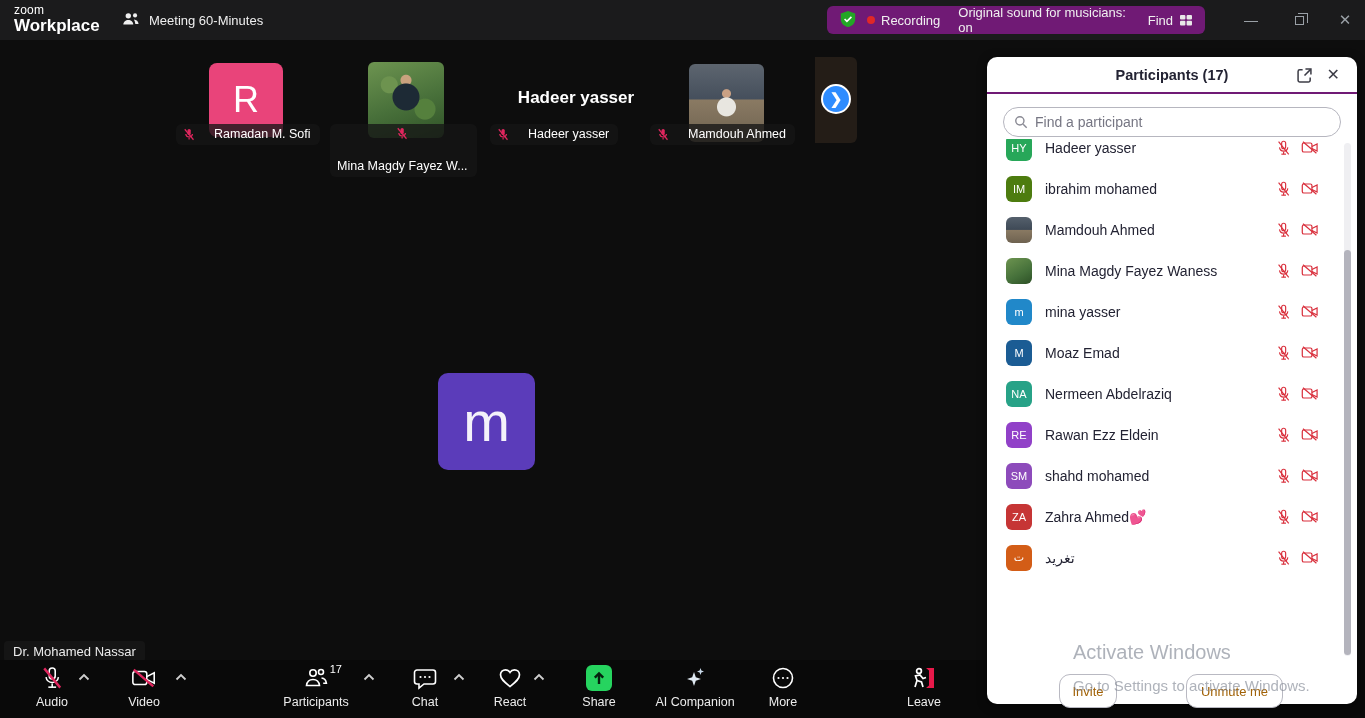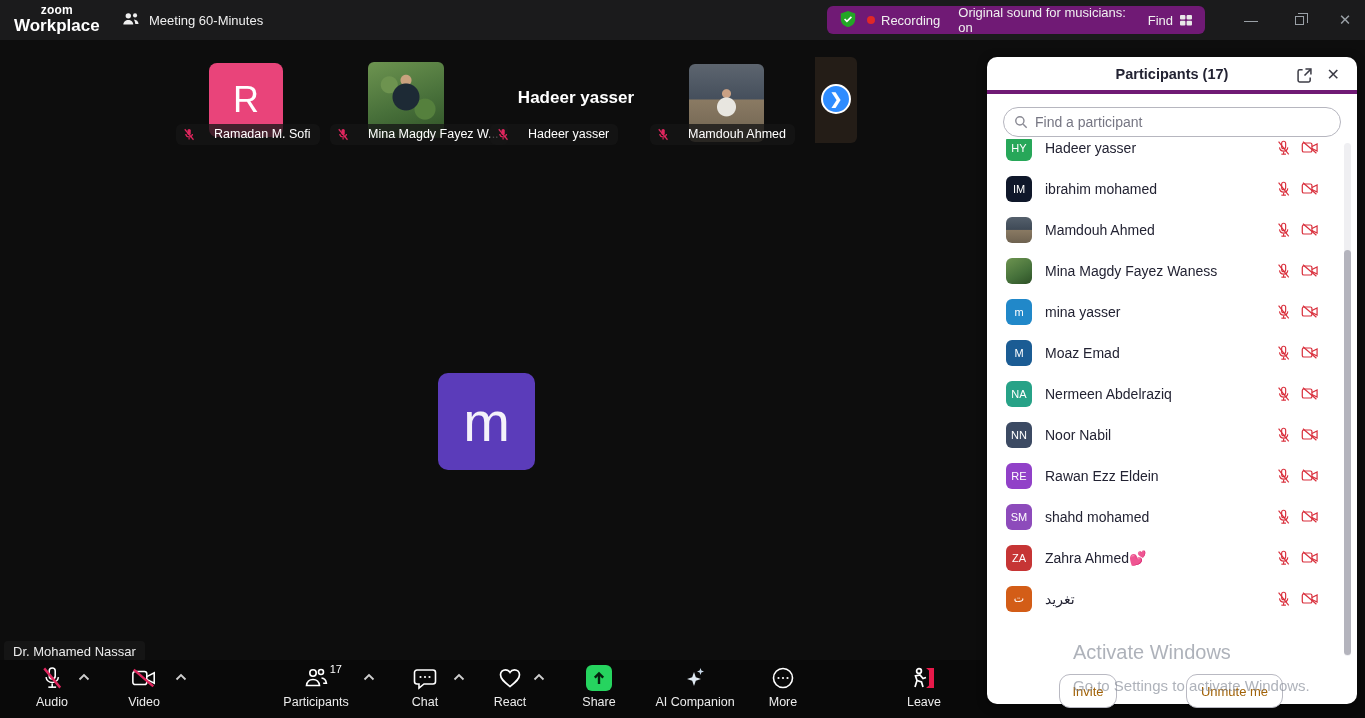--- a/index.html
+++ b/index.html
@@ -5,21 +5,21 @@
   * { margin:0; padding:0; box-sizing:border-box; }
   html,body { background:#000; }
   #app {
     position:relative; width:1365px; height:718px; overflow:hidden;
     background:#0d0d0d; font-family:"Liberation Sans", sans-serif;
     -webkit-font-smoothing:antialiased;
   }
   
   #topbar { position:absolute; left:0; top:0; width:1365px; height:40px; background:#1b1b1c; }
   .logo { position:absolute; left:14px; top:4px; color:#fff; line-height:1; }
-  .logo .l1 { font-size:12px; font-weight:bold; letter-spacing:.2px;text-align:center; }
+  .logo .l1 { font-size:12px; font-weight:normal; letter-spacing:.2px; }
   .logo .l2 { font-size:17px; font-weight:bold; margin-top:1px; }
   .meeting { position:absolute; left:122px; top:0; height:40px; display:flex; align-items:center; gap:9px; color:#efefef; font-size:13px; }
   .statuspill { position:absolute; left:827px; top:6px; height:28px; width:378px; background:#701a75; border-radius:6px; display:flex; align-items:center; padding:0 12px; gap:10px; color:#f0f0f0; font-size:13px; }
   .recdot { width:8px; height:8px; border-radius:50%; background:#e02828; display:inline-block; }
   .rec { display:flex; align-items:center; gap:6px; }
   .viewgrp { display:flex; align-items:center; gap:6px; margin-left:8px; }
   .winbtn { position:absolute; top:0; width:34px; height:40px; display:flex; align-items:center; justify-content:center; color:#9aa0a6; font-size:14px; }
   #btn-min { left:1234px; } #btn-max { left:1282px; } #btn-close { left:1328px; font-size:15px; }
   .restore { width:9px; height:9px; border:1px solid #9aa0a6; position:relative; }
   .restore::before { content:''; position:absolute; top:-4px; left:2px; width:9px; height:9px; border-top:1px solid #9aa0a6; border-right:1px solid #9aa0a6; }
@@ -45,21 +45,21 @@
   .speaker-label { position:absolute; left:4px; top:601px; background:rgba(24,24,24,.85); color:#ececec; font-size:13px; padding:3px 9px; border-radius:4px; }
   
   #toolbar { position:absolute; left:0; top:660px; width:1365px; height:58px; background:#090909; }
   .tbtn { position:absolute; top:5px; display:flex; flex-direction:column; align-items:center; gap:4px; color:#ececec; font-size:12.5px; width:56px; }
   .tbtn .ic { height:26px; display:flex; align-items:center; justify-content:center; }
   .chev { position:absolute; top:12px; width:14px; height:10px; }
   .badge17 { position:absolute; font-size:11px; color:#fff; top:-2px; right:-14px; }
   .sharebox { width:26px; height:26px; background:#26d45f; border-radius:6px; display:flex; align-items:center; justify-content:center; }
   
   #panel { position:absolute; left:987px; top:57px; width:370px; height:647px; background:#fff; border-radius:10px; box-shadow:0 2px 10px rgba(0,0,0,.5); }
-  .phead { position:absolute; left:0; top:0; width:100%; height:37px; border-bottom:4px solid #701a75; display:flex; align-items:center; justify-content:center; }
+  .phead { position:absolute; left:0; top:0; width:100%; height:37px; border-bottom:2px solid #701a75; display:flex; align-items:center; justify-content:center; }
   .ptitle { font-size:14.5px; font-weight:bold; color:#232333; }
   .popout { position:absolute; right:44px; top:10px; width:17px; height:17px; }
   .pclose { position:absolute; right:17px; top:8px; font-size:16px; color:#3c3c46; }
   .searchbox { position:absolute; left:16px; top:50px; width:338px; height:30px; border:1px solid #b6b6bf; border-radius:16px; background:#fff; display:flex; align-items:center; padding:0 10px; gap:7px; }
   .searchbox input { border:none; outline:none; flex:1; font-size:14px; color:#333; font-family:"Liberation Sans",sans-serif; background:transparent; }
   .searchbox input::placeholder { color:#767683; }
   .plist { position:absolute; left:0; top:82px; width:356px; height:517px; overflow:hidden; }
   .plist-inner { position:relative; top:-12px; }
   .prow { height:41px; display:flex; align-items:center; padding-left:19px; }
   .pavatar { width:26px; height:26px; border-radius:6px; flex:0 0 26px; display:flex; align-items:center; justify-content:center; color:#fff; font-size:11px; font-weight:normal; }
@@ -140,21 +140,21 @@
 
     <div class="vlabel" style="left:176px;">
       <svg width="12" height="13" viewBox="0 0 24 26" fill="none" stroke="#e0265e" stroke-width="2.4">
           <rect x="9" y="2" width="6.5" height="12" rx="3.2" fill="#e0265e" stroke="none"></rect>
           <path d="M5.5 12a6.8 6.8 0 0 0 13.5 0"></path>
           <line x1="12.2" y1="19" x2="12.2" y2="23"></line>
           <line x1="3.5" y1="2.5" x2="21" y2="23.5"></line>
         </svg>
       <span>Ramadan M. Sofi</span>
     </div>
-    <div class="vlabel" style="left:330px;">
+    <div class="vlabel" style="left:330px;flex-direction:column;">
       <svg width="12" height="13" viewBox="0 0 24 26" fill="none" stroke="#e0265e" stroke-width="2.4">
           <rect x="9" y="2" width="6.5" height="12" rx="3.2" fill="#e0265e" stroke="none"></rect>
           <path d="M5.5 12a6.8 6.8 0 0 0 13.5 0"></path>
           <line x1="12.2" y1="19" x2="12.2" y2="23"></line>
           <line x1="3.5" y1="2.5" x2="21" y2="23.5"></line>
         </svg>
       <span>Mina Magdy Fayez W...</span>
     </div>
     <div class="vlabel" style="left:490px;">
       <svg width="12" height="13" viewBox="0 0 24 26" fill="none" stroke="#e0265e" stroke-width="2.4">
@@ -340,21 +340,21 @@
               </svg>
       <svg width="18" height="15" viewBox="0 0 28 22" fill="none" stroke="#d92f3c" stroke-width="1.9">
                 <rect x="2" y="4" width="15" height="14" rx="2.5"></rect>
                 <path d="M17 9.5l8-4v11l-8-4"></path>
                 <line x1="3" y1="2" x2="24" y2="20"></line>
               </svg>
     </span>
   </div>
 
   <div class="prow">
-    <span class="pavatar" style="background: #0f172a;">IM</span>
+    <span class="pavatar" style="background: #4d7c0f;">IM</span>
     <span class="pname">ibrahim mohamed</span>
     <span class="ricons">
       <svg width="15" height="16" viewBox="0 0 24 26" fill="none" stroke="#d92f3c" stroke-width="1.9">
                 <rect x="9" y="2" width="6.5" height="12" rx="3.2"></rect>
                 <path d="M5.5 12a6.8 6.8 0 0 0 13.5 0"></path>
                 <line x1="12.2" y1="19" x2="12.2" y2="23"></line>
                 <line x1="8.5" y1="23" x2="16" y2="23"></line>
                 <line x1="4" y1="2.5" x2="20.5" y2="23.5"></line>
               </svg>
       <svg width="18" height="15" viewBox="0 0 28 22" fill="none" stroke="#d92f3c" stroke-width="1.9">
@@ -453,38 +453,20 @@
                 <line x1="4" y1="2.5" x2="20.5" y2="23.5"></line>
               </svg>
       <svg width="18" height="15" viewBox="0 0 28 22" fill="none" stroke="#d92f3c" stroke-width="1.9">
                 <rect x="2" y="4" width="15" height="14" rx="2.5"></rect>
                 <path d="M17 9.5l8-4v11l-8-4"></path>
                 <line x1="3" y1="2" x2="24" y2="20"></line>
               </svg>
     </span>
   </div>
 
-  <div class="prow">
-    <span class="pavatar" style="background: rgb(60, 74, 99);">NN</span>
-    <span class="pname">Noor Nabil</span>
-    <span class="ricons">
-      <svg width="15" height="16" viewBox="0 0 24 26" fill="none" stroke="#d92f3c" stroke-width="1.9">
-                <rect x="9" y="2" width="6.5" height="12" rx="3.2"></rect>
-                <path d="M5.5 12a6.8 6.8 0 0 0 13.5 0"></path>
-                <line x1="12.2" y1="19" x2="12.2" y2="23"></line>
-                <line x1="8.5" y1="23" x2="16" y2="23"></line>
-                <line x1="4" y1="2.5" x2="20.5" y2="23.5"></line>
-              </svg>
-      <svg width="18" height="15" viewBox="0 0 28 22" fill="none" stroke="#d92f3c" stroke-width="1.9">
-                <rect x="2" y="4" width="15" height="14" rx="2.5"></rect>
-                <path d="M17 9.5l8-4v11l-8-4"></path>
-                <line x1="3" y1="2" x2="24" y2="20"></line>
-              </svg>
-    </span>
-  </div>
 
   <div class="prow">
     <span class="pavatar" style="background: rgb(145, 65, 200);">RE</span>
     <span class="pname">Rawan Ezz Eldein</span>
     <span class="ricons">
       <svg width="15" height="16" viewBox="0 0 24 26" fill="none" stroke="#d92f3c" stroke-width="1.9">
                 <rect x="9" y="2" width="6.5" height="12" rx="3.2"></rect>
                 <path d="M5.5 12a6.8 6.8 0 0 0 13.5 0"></path>
                 <line x1="12.2" y1="19" x2="12.2" y2="23"></line>
                 <line x1="8.5" y1="23" x2="16" y2="23"></line>

